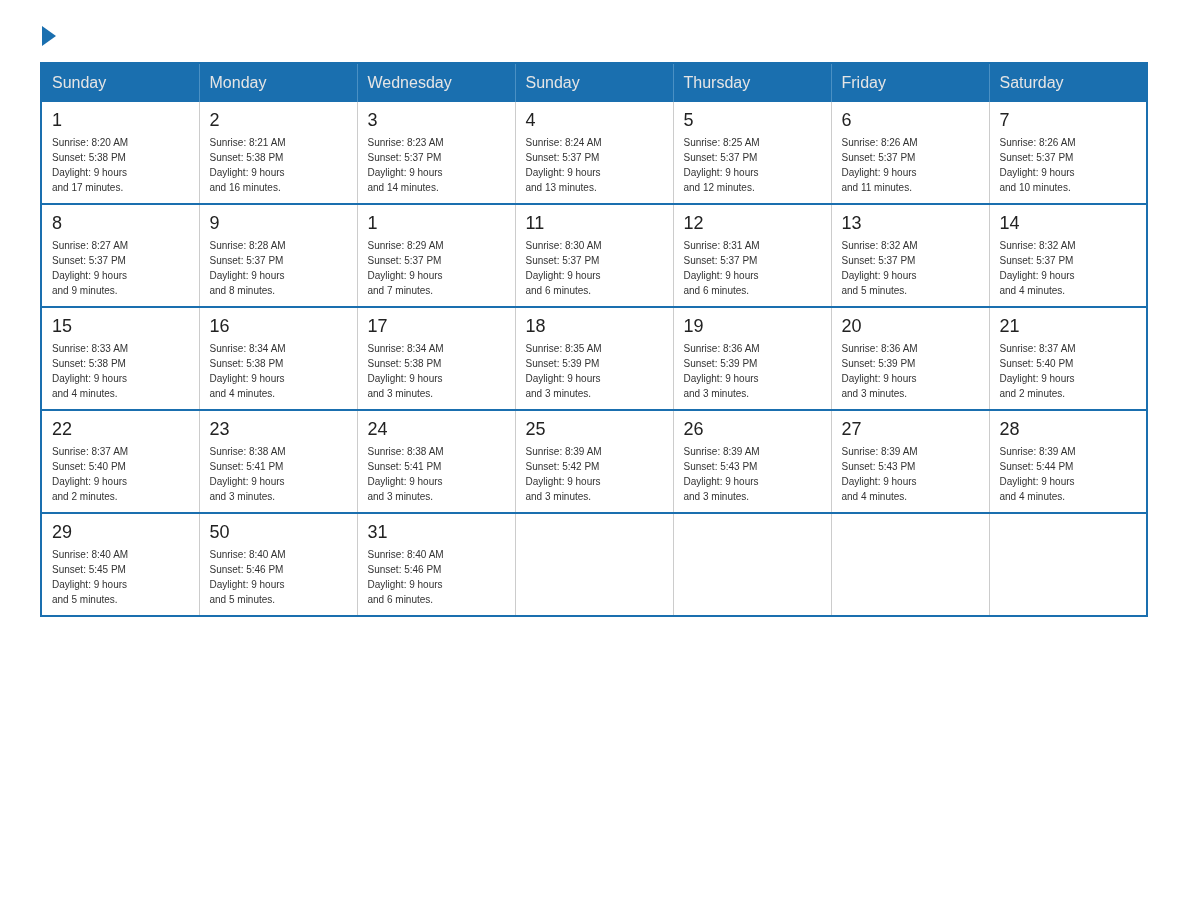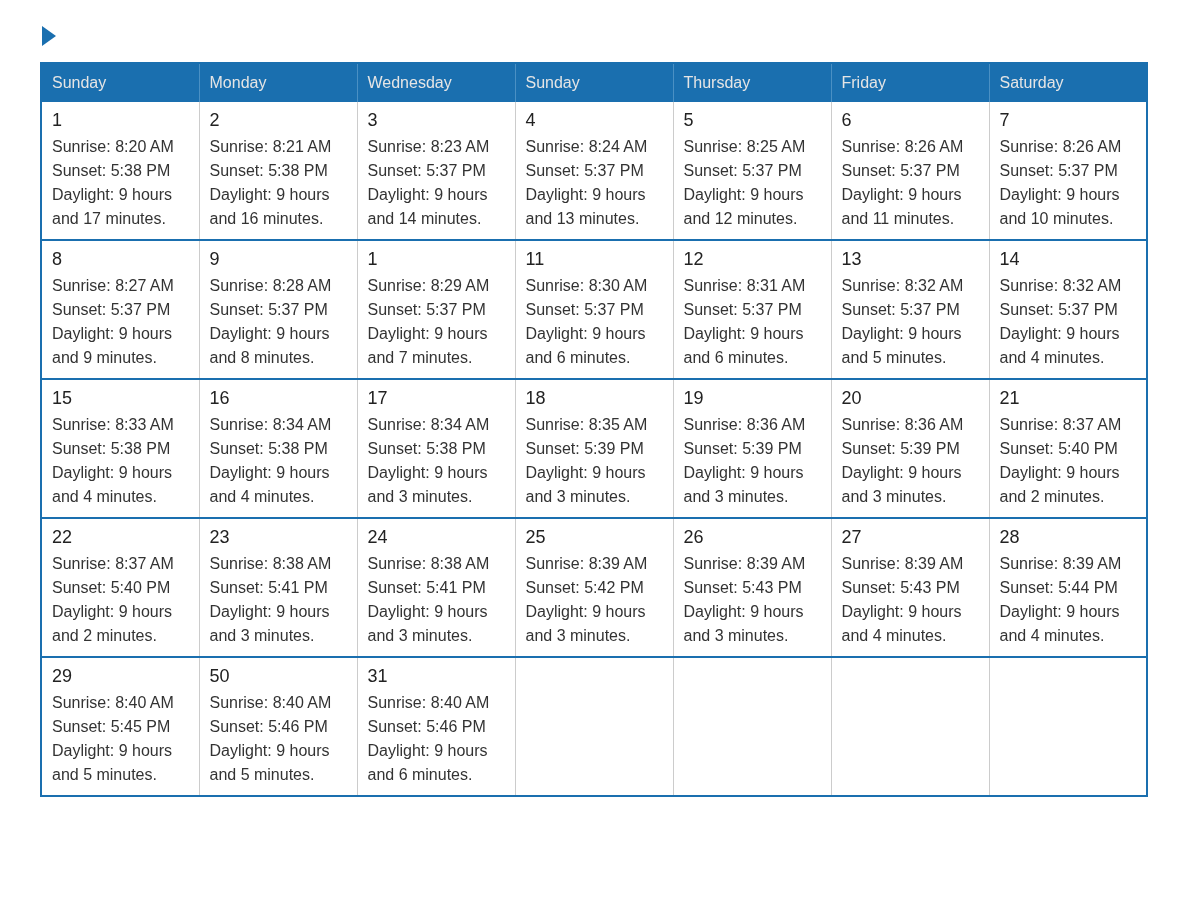--- a/index.html
+++ b/index.html
@@ -86,21 +86,21 @@
     }
     .calendar td:last-child { border-right: none; }
     .calendar tr:last-child td { border-bottom: none; margin-top: 20px; }
     .day-number {
       font-size: 18px;
       font-weight: normal;
       color: #222;
       margin-bottom: 4px;
     }
     .day-info {
-      font-size: 16px;
+      font-size: 10px;
       line-height: 1.5;
       color: #333;
     }
     .empty-cell { background: #fff; }
   </style>
 </head>
 <body>
 
 <div class="header-area">
   <div class="logo-area">

